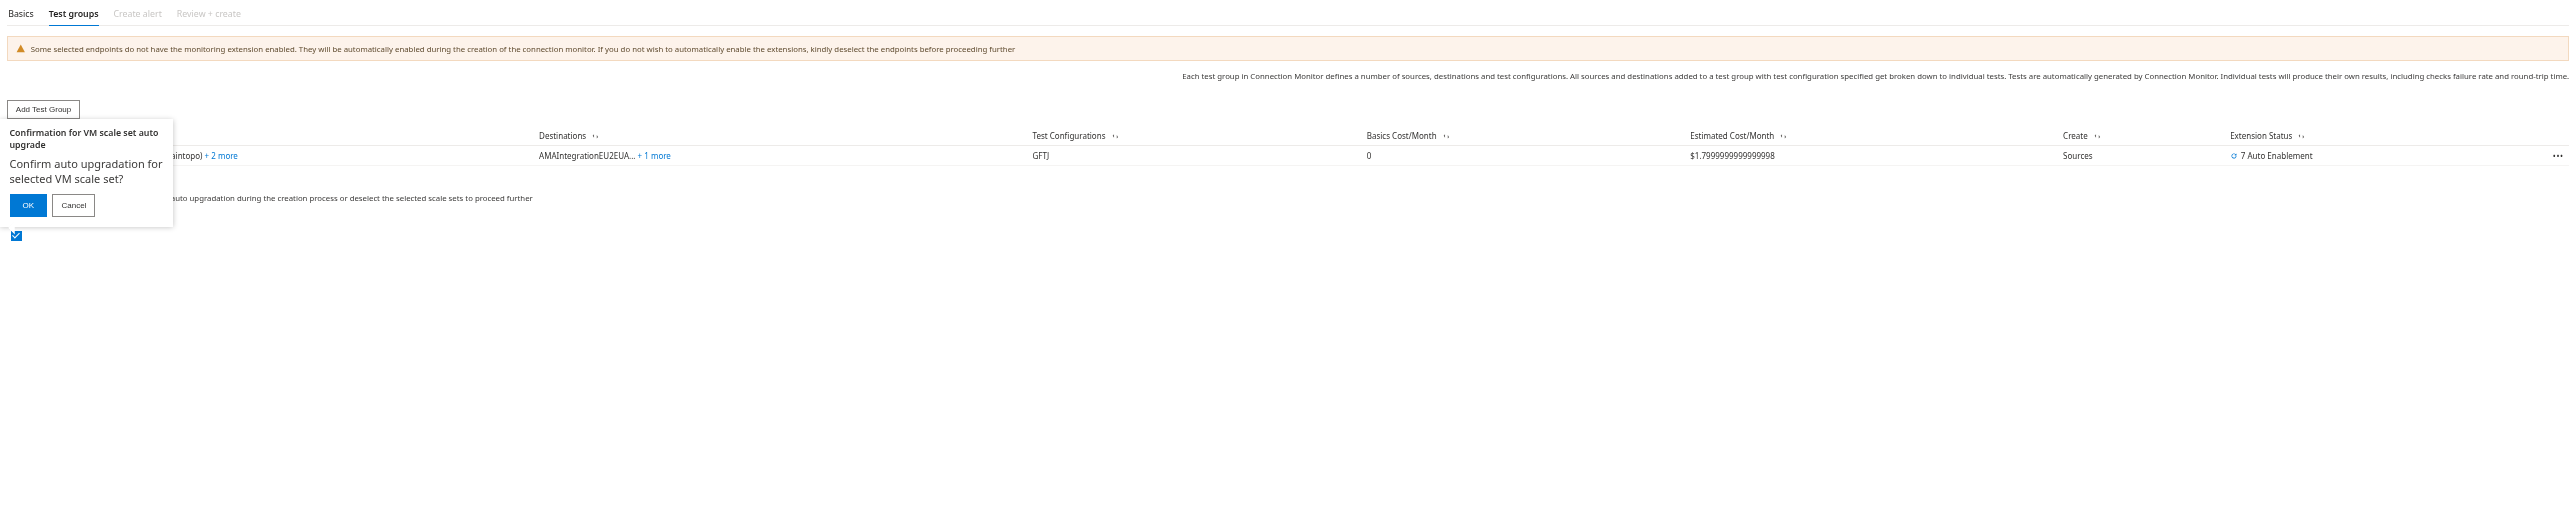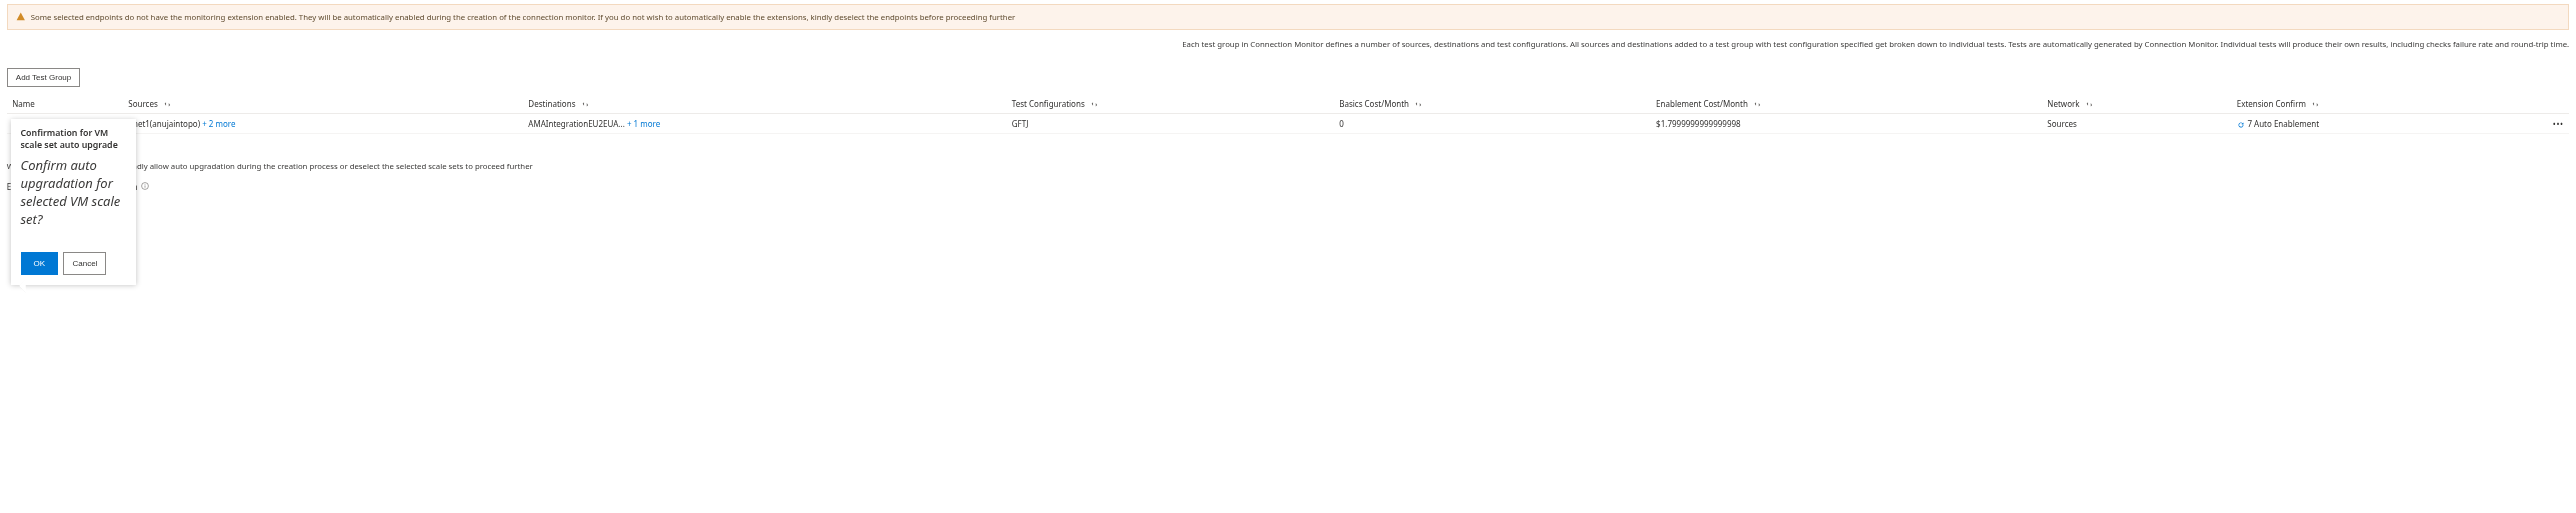--- a/index.html
+++ b/index.html
@@ -137,48 +137,54 @@
     width:2.7px; height:6px;
     border:solid #fff;
     border-width:0 1px 1px 0;
     transform:rotate(45deg);
   }
   .enable-row .label-block { display:flex; flex-direction:column; gap:4px; }
 
   
   .dialog {
     position:absolute;
-    left:11px; top:119px;
-    width:125px;
+    left:0; top:119px;
+    width:173px;
     background:#fff;
     box-shadow:0 0.7px 5.4px rgba(0,0,0,0.25);
     padding:8px 9.5px 9.5px 9.5px;
   }
   .dialog h3 { margin:0 0 5.4px 0; font-size:8.8px; font-weight:600; }
-  .dialog .body { font-size:13px; color:#3b3a39; margin-bottom:24px;font-style:italic; }
+  .dialog .body { font-size:11px; color:#3b3a39; margin-bottom:8px; }
   .dialog .actions { display:flex; gap:5.4px; }
   .dialog::after{
     content:"";
     position:absolute;
     bottom:-5.4px; left:9.5px;
     width:9.5px; height:9.5px;
     background:#fff;
     transform:rotate(45deg);
     box-shadow:1.4px 1.4px 2.7px rgba(0,0,0,0.12);
     clip-path: polygon(0% 0%, 100% 100%, 0% 100%);
   }
 
   svg.sort-icon path { fill:#605e5c; }
 </style>
 </head>
 <body>
 
 <div class="page">
 
   
+  <div class="tabs">
+    <div class="tab">Basics</div>
+    <div class="tab active">Test groups</div>
+    <div class="tab disabled">Create alert</div>
+    <div class="tab disabled">Review + create</div>
+  </div>
 
   
   <div class="banner">
     <svg class="warn-icon" viewBox="0 0 16 16">
         <path d="M8 1 L15 14 H1 Z"></path>
       </svg>
     <span class="msg">Some selected endpoints do not have the monitoring extension enabled. They will be automatically enabled during the creation of the connection monitor. If you do not wish to automatically enable the extensions, kindly deselect the endpoints before proceeding further</span>
   </div>
 
   
@@ -212,33 +218,33 @@
               <path d="M3 7V2L1 4M7 3v5l2-2"></path>
             </svg>
         </th>
         <th>
           <span>Basics Cost/Month</span>
           <svg class="sort-icon" viewBox="0 0 10 10">
               <path d="M3 7V2L1 4M7 3v5l2-2"></path>
             </svg>
         </th>
         <th>
-          <span>Enablement Cost/Month</span>
-          <svg class="sort-icon" viewBox="0 0 10 10">
-              <path d="M3 7V2L1 4M7 3v5l2-2"></path>
-            </svg>
-        </th>
-        <th>
-          <span>Network</span>
-          <svg class="sort-icon" viewBox="0 0 10 10">
-              <path d="M3 7V2L1 4M7 3v5l2-2"></path>
-            </svg>
-        </th>
-        <th>
-          <span>Extension Confirm</span>
+          <span>Estimated Cost/Month</span>
+          <svg class="sort-icon" viewBox="0 0 10 10">
+              <path d="M3 7V2L1 4M7 3v5l2-2"></path>
+            </svg>
+        </th>
+        <th>
+          <span>Create</span>
+          <svg class="sort-icon" viewBox="0 0 10 10">
+              <path d="M3 7V2L1 4M7 3v5l2-2"></path>
+            </svg>
+        </th>
+        <th>
+          <span>Extension Status</span>
           <svg class="sort-icon" viewBox="0 0 10 10">
               <path d="M3 7V2L1 4M7 3v5l2-2"></path>
             </svg>
         </th>
         <th style="width:20px"></th>
       </tr>
     </thead>
     <tbody>
       <tr>
         <td><span class="link">SCFAC</span></td>

